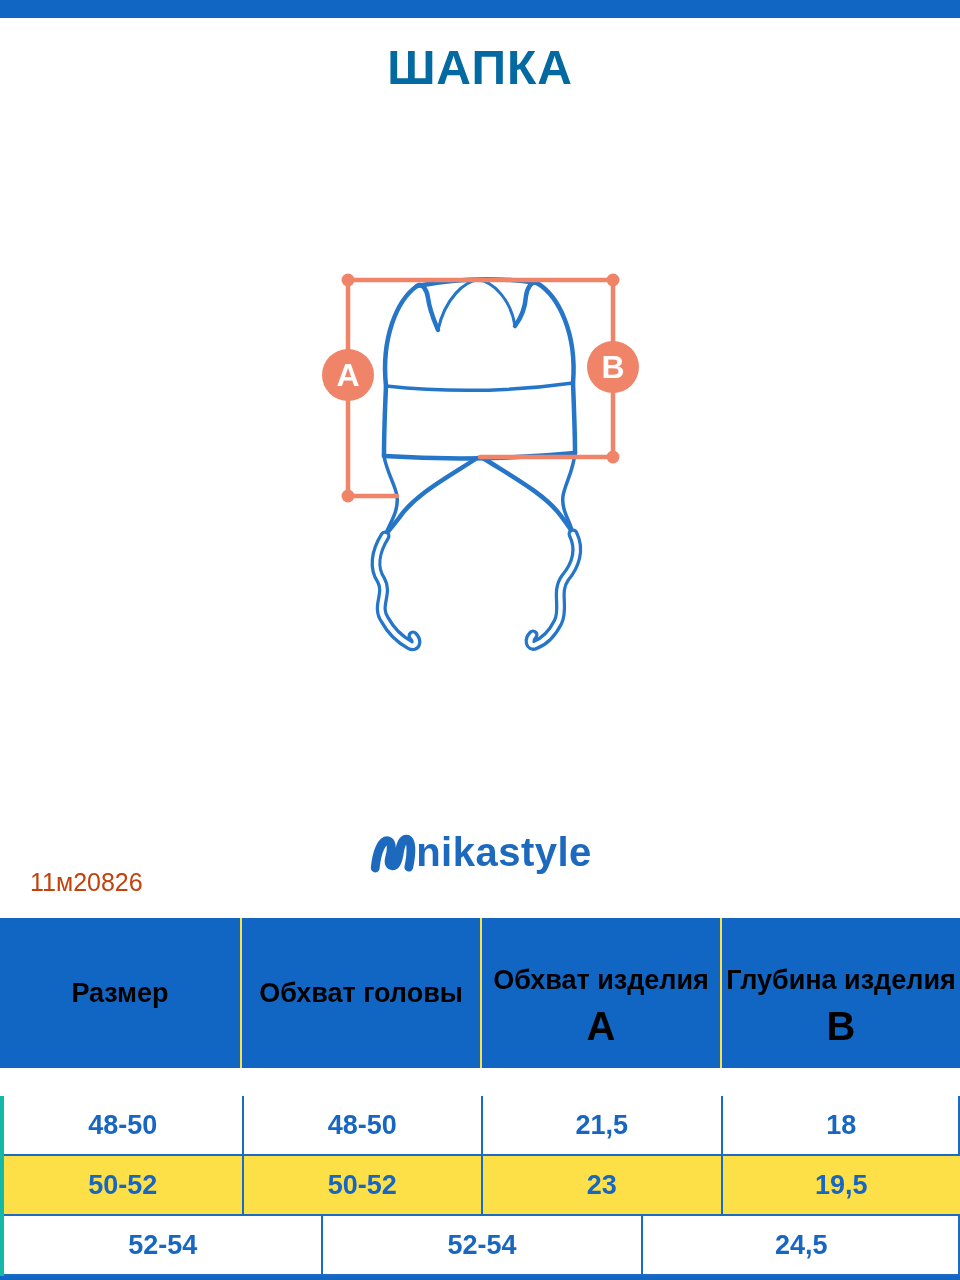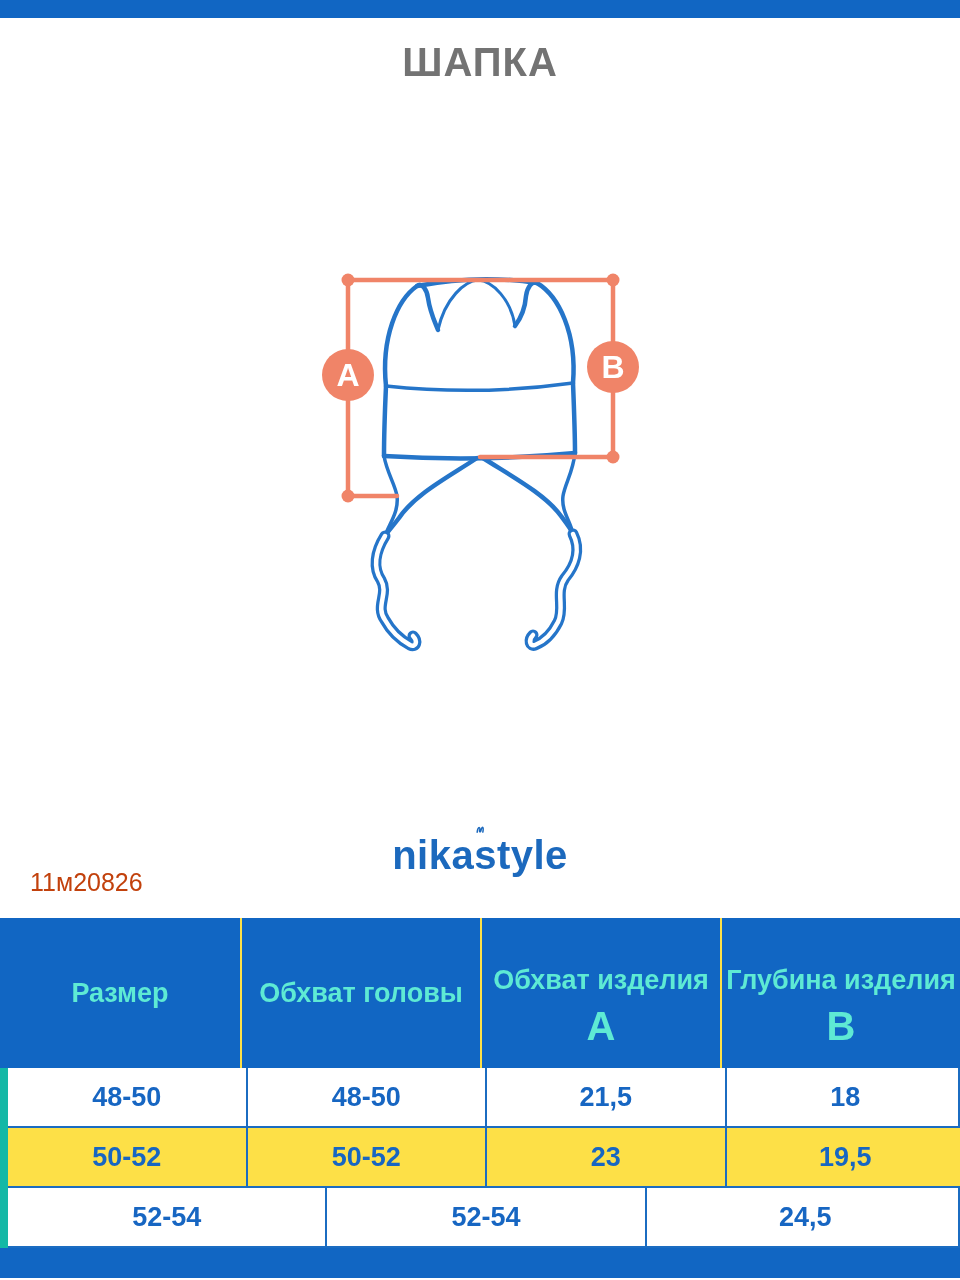--- a/index.html
+++ b/index.html
@@ -8,51 +8,51 @@
     position:relative; width:960px; height:1280px; margin:0 auto;
     background:#ffffff; overflow:hidden;
     font-family:"Liberation Sans", sans-serif;
   }
   .top-bar {
     position:absolute; left:0; top:0; width:960px; height:18px;
     background:#1166C3;
   }
   .title {
     position:absolute; left:0; top:40px; width:960px;
-    text-align:center; font-size:40px; font-weight:700;
-    color:#737373; letter-spacing:1px;
+    text-align:center; font-size:48px; font-weight:700;
+    color:#0369a1; letter-spacing:1px;
   }
   .diagram {
     position:absolute; left:315px; top:268px; width:350px; height:400px;
   }
   .logo {
     position:absolute; left:0; top:826px; width:960px; height:52px;
-    display:flex; align-items:center; justify-content:center; gap:0;flex-direction:column;
+    display:flex; align-items:center; justify-content:center; gap:0;
   }
   .logo-mark { width:48px; height:44px; }
   .logo-text {
     font-size:40px; font-weight:700; color:#1C69BD; letter-spacing:0.5px;
   }
   .product-code {
     position:absolute; left:30px; top:868px;
     font-size:25px; font-weight:400; color:#c2410c;
   }
   .size-table { position:absolute; left:0; top:918px; width:960px; height:362px; }
   .thead {
     display:flex; width:960px; height:150px; background:#1166C3;
   }
   .th {
     flex:0 0 240px; display:flex; flex-direction:column;
     align-items:center; justify-content:center;
-    color:#5eead4; font-weight:700; font-size:27px; text-align:center;
+    color:#000000; font-weight:700; font-size:27px; text-align:center;
   }
   .th + .th { border-left:2px solid #fde047; }
   .th .stack { display:flex; flex-direction:column; align-items:center; gap:10px; transform:translateY(12px); }
   .th .letter { font-size:40px; font-weight:700; line-height:1; }
-  .tbody { width:960px; border-left:8px solid #14b8a6; border-right:2px solid #1B6CC1; }
+  .tbody { width:960px; border-left:4px solid #14b8a6; border-right:2px solid #1B6CC1;margin-top:28px; }
   .tr { display:flex; width:956px; height:60px; border-bottom:2px solid #1B6CC1; }
   .tr.alt { background:#fde047; }
   .td {
     flex:1 1 0; display:flex; align-items:center; justify-content:center;
     font-size:27px; font-weight:700; color:#1766C2;
   }
   .td + .td { border-left:2px solid #1B6CC1; }
   .table-bottom-bar { width:960px; height:30px; background:#1166C3; }
 </style>
 </head>

